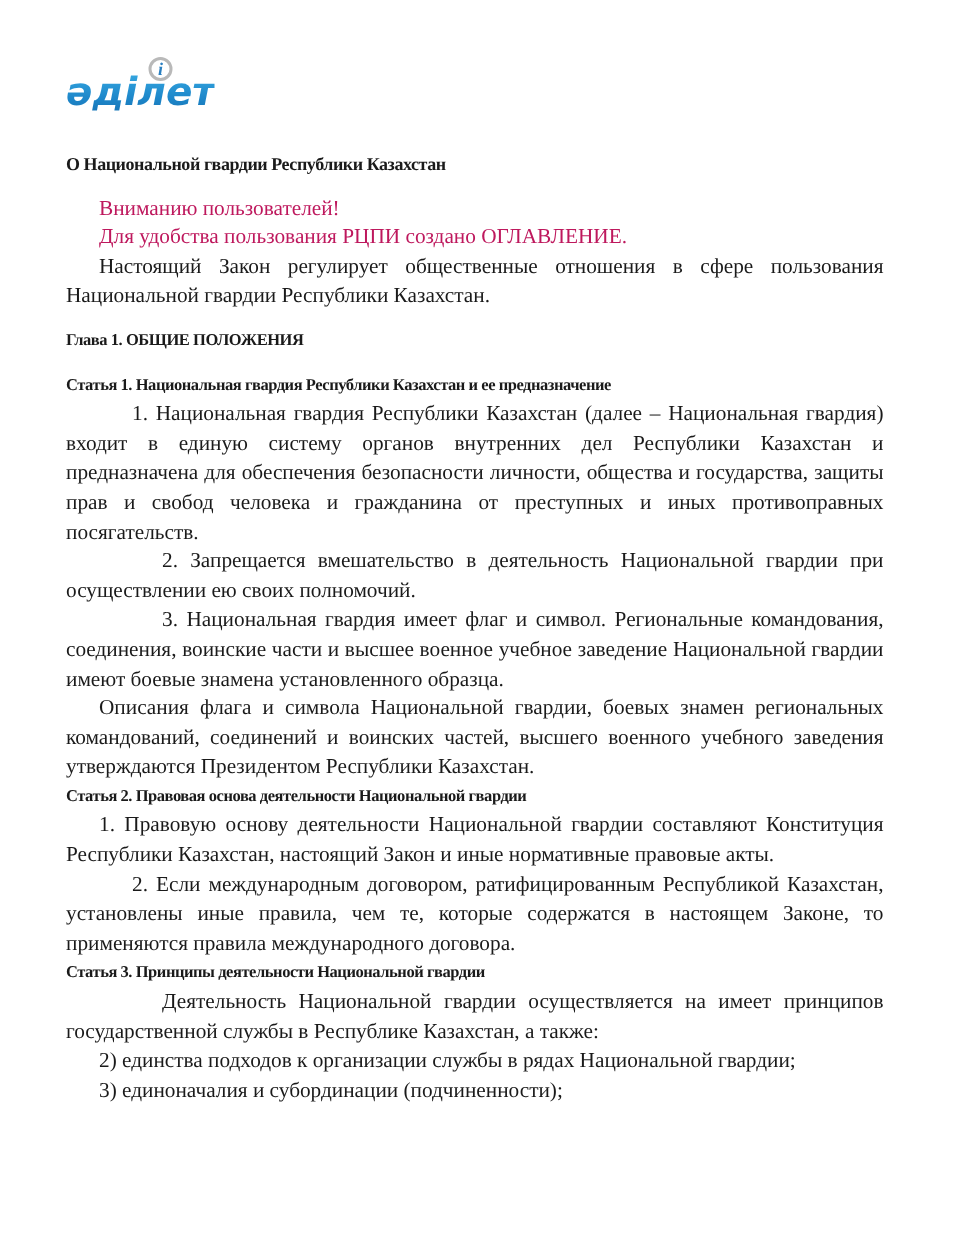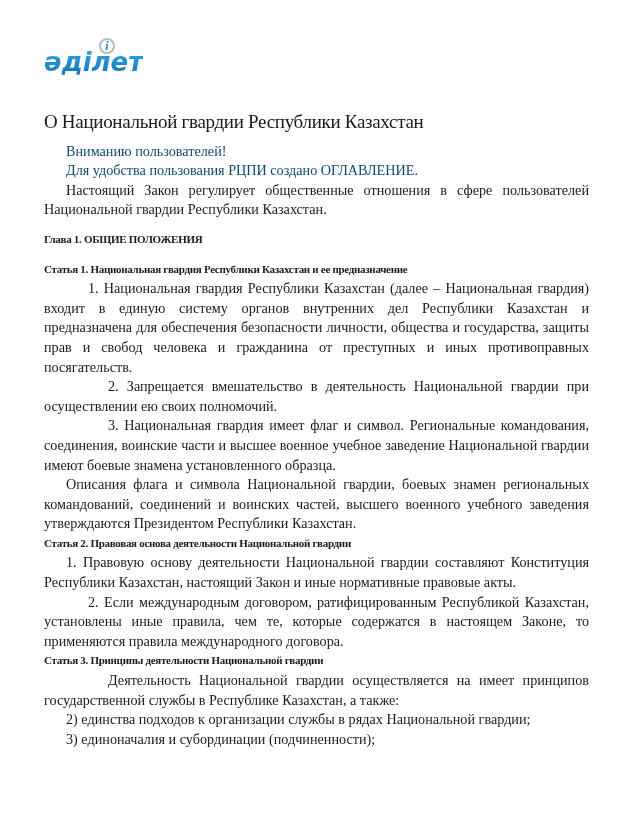--- a/index.html
+++ b/index.html
@@ -2,42 +2,42 @@
 <html><head>
 <meta charset="utf-8">
 <style>
   html, body { margin: 0; padding: 0; background: #ffffff; }
   body { width: 640px; height: 828px; position: relative; overflow: hidden; font-family: "Liberation Serif", "DejaVu Serif", serif; color: #1a1a1a; }
   .logo { position: absolute; left: 44px; top: 42px; height: 40px; display: flex; align-items: flex-end; }
   .logo-text { font-family: "DejaVu Sans", sans-serif; font-size: 26px; font-style: italic; font-weight: 700; letter-spacing: 0px;
     background: linear-gradient(180deg, #3fb4ea 0%, #1d86c9 60%, #1468a8 100%); -webkit-background-clip: text; background-clip: text; color: #2b97d6; -webkit-text-fill-color: transparent; line-height: 40px; text-align: center; }
   .logo-badge { position: absolute; left: 55px; top: -4px; width: 16px; height: 16px; border-radius: 50%; border: 2px solid #b9b9b9; background: #fff; font-family: "Liberation Serif", serif; font-style: italic; font-weight: 700; font-size: 12px; color: #2a7fc0; display: flex; align-items: center; justify-content: center; box-sizing: border-box; }
   .doc { position: absolute; left: 44px; top: 96px; width: 545px; font-size: 14.2px; line-height: 19.6px; }
-  .title { font-weight: 400; margin: 16px 0 10px 0; font-size: 19px; letter-spacing: -0.3px; }
+  .title { font-weight: 700; margin: 4px 0 10px 0; font-size: 12px; letter-spacing: -0.3px; }
   p { margin: 0; text-align: justify; }
-  .red { color: #0c4a6e; padding-left: 22px; }
+  .red { color: #be185d; padding-left: 22px; }
   .ind { text-indent: 22px; }
   .ind2 { text-indent: 44px; }
   .ind3 { text-indent: 64px; }
   .head { font-weight: 700; font-size: 11px; letter-spacing: -0.3px; }
   .gap { height: 10px; }
 </style>
 </head>
 <body>
 
 <div class="logo">
   <span class="logo-text">әділет</span>
   <span class="logo-badge">i</span>
 </div>
 
 <div class="doc">
   <p class="title">О Национальной гвардии Республики Казахстан</p>
   <p class="red">Вниманию пользователей!</p>
   <p class="red">Для удобства пользования РЦПИ создано ОГЛАВЛЕНИЕ.</p>
-  <p class="ind">Настоящий Закон регулирует общественные отношения в сфере пользователей Национальной гвардии Республики Казахстан.</p>
+  <p class="ind">Настоящий Закон регулирует общественные отношения в сфере пользования Национальной гвардии Республики Казахстан.</p>
   <div class="gap"></div>
   <p class="head">Глава 1. ОБЩИЕ ПОЛОЖЕНИЯ</p>
   <div class="gap"></div>
   <p class="head">Статья 1. Национальная гвардия Республики Казахстан и ее предназначение</p>
   <p class="ind2">1. Национальная гвардия Республики Казахстан (далее – Национальная гвардия) входит в единую систему органов внутренних дел Республики Казахстан и предназначена для обеспечения безопасности личности, общества и государства, защиты прав и свобод человека и гражданина от преступных и иных противоправных посягательств.</p>
   <p class="ind3">2. Запрещается вмешательство в деятельность Национальной гвардии при осуществлении ею своих полномочий.</p>
   <p class="ind3">3. Национальная гвардия имеет флаг и символ. Региональные командования, соединения, воинские части и высшее военное учебное заведение Национальной гвардии имеют боевые знамена установленного образца.</p>
   <p class="ind">Описания флага и символа Национальной гвардии, боевых знамен региональных командований, соединений и воинских частей, высшего военного учебного заведения утверждаются Президентом Республики Казахстан.</p>
   <p class="head">Статья 2. Правовая основа деятельности Национальной гвардии</p>
   <p class="ind">1. Правовую основу деятельности Национальной гвардии составляют Конституция Республики Казахстан, настоящий Закон и иные нормативные правовые акты.</p>

